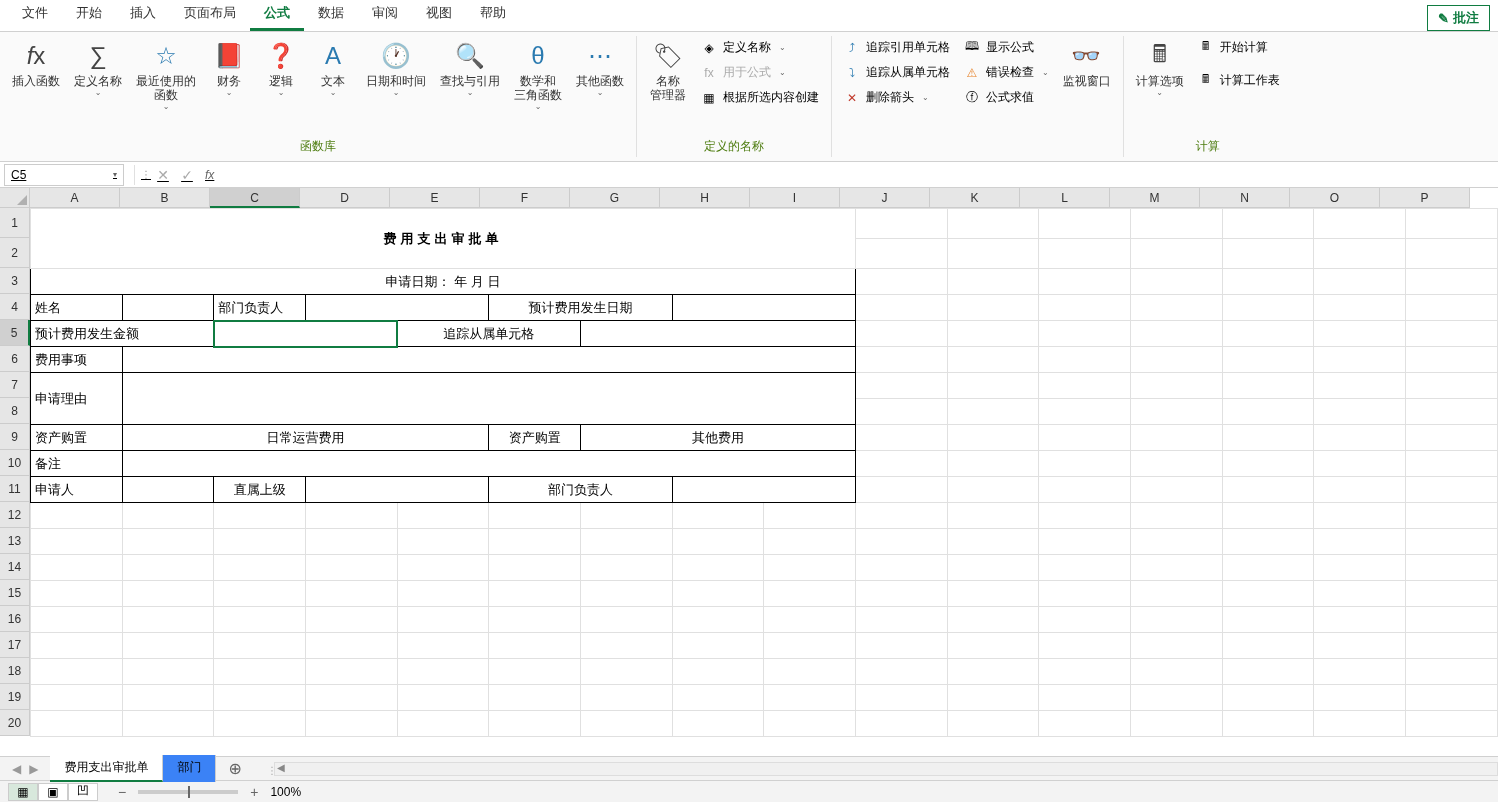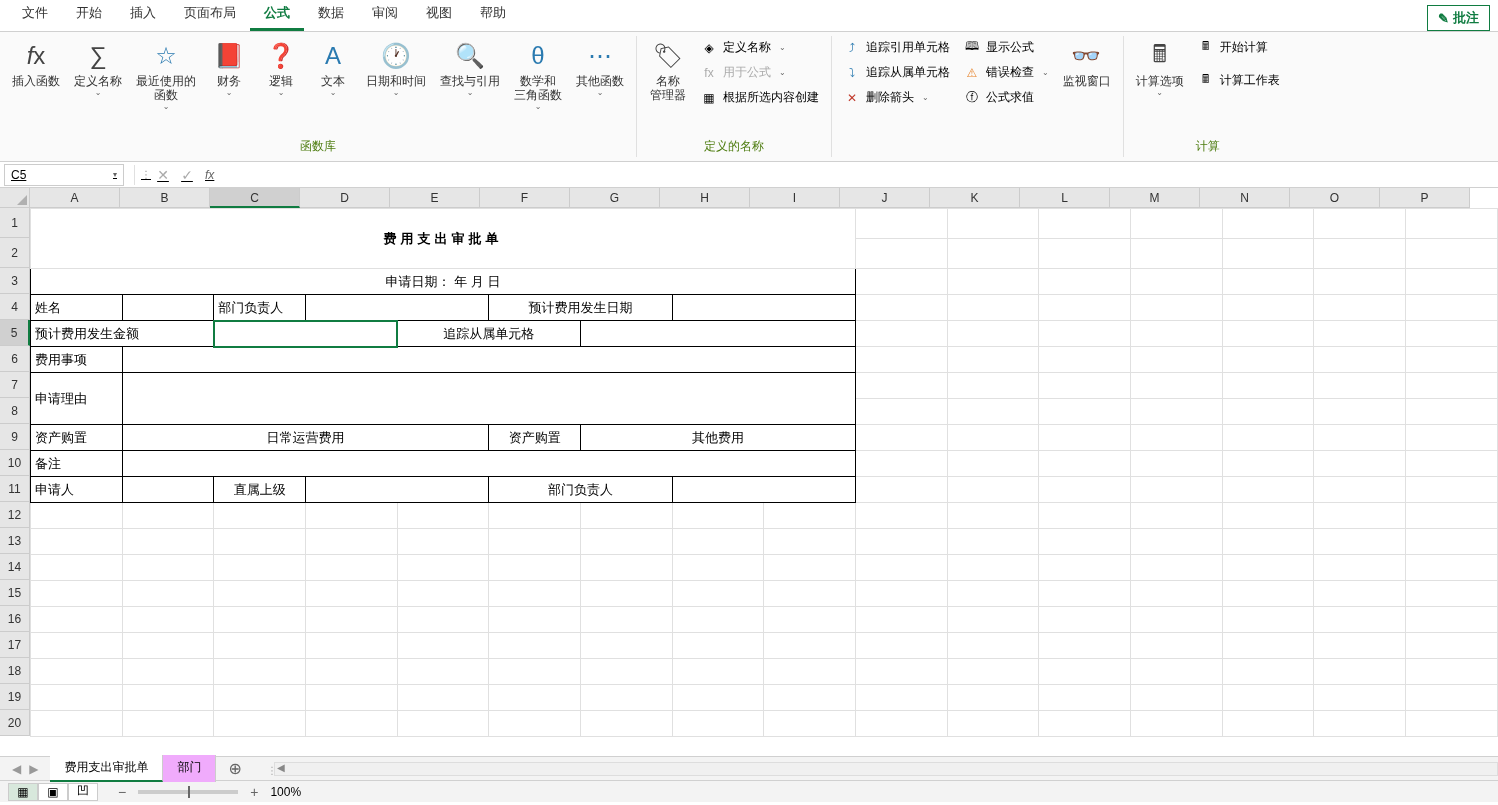--- a/index.html
+++ b/index.html
@@ -57,21 +57,21 @@
 .form-label { font-family: Liberation Sans, sans-serif; font-size: 14px; margin-left: 19px; }
 .active-cell { outline: 2px solid #107c41; outline-offset: -1px; position: relative; }
 .col-header.hl { background: #d0d0d0; border-bottom: 2px solid #107c41; }
 .row-header.hl { background: #d0d0d0; border-right: 2px solid #107c41; }
 
 
 .sheet-bar { display: flex; align-items: center; height: 24px; border-top: 1px solid #d0d0d0; background: #f3f3f3; font-size: 12px; position: relative; }
 .sheet-nav { display: flex; gap: 8px; padding: 0 12px; color: #999; }
 .sheet-nav span { cursor: pointer; }
 .sheet-tabs { display: flex; }
-.sheet-tab { padding: 4px 14px; border-right: 1px solid #ccc; cursor: pointer; background: #f0abfc; }
+.sheet-tab { padding: 4px 14px; border-right: 1px solid #ccc; cursor: pointer; background: #3b82f6; }
 .sheet-tab.active { background: #fff; border-bottom: 2px solid #107c41; font-weight: 500; }
 .add-sheet { padding: 0 12px; color: #666; cursor: pointer; font-size: 16px; }
 .sheet-scrollbar { flex: 1; margin-left: 20px; height: 14px; background: #f0f0f0; border: 1px solid #ddd; position: relative; }
 .sheet-drag { position: absolute; left: -8px; top: 2px; color: #aaa; font-size: 10px; }
 
 
 .status-bar { display: flex; align-items: center; height: 22px; background: #f3f3f3; border-top: 1px solid #d0d0d0; font-size: 12px; padding: 0 8px; }
 .status-left { flex: 1; color: #555; }
 .view-buttons { display: flex; gap: 0; }
 .view-btn { width: 30px; height: 18px; border: 1px solid #ccc; display: flex; align-items: center; justify-content: center; cursor: pointer; background: #fff; }

